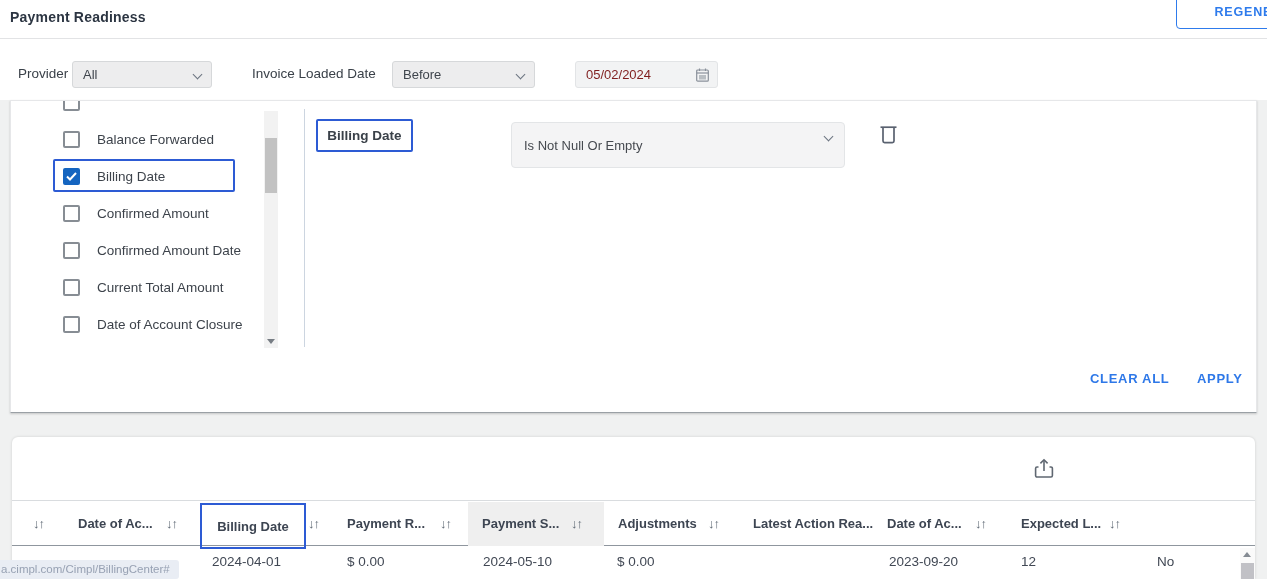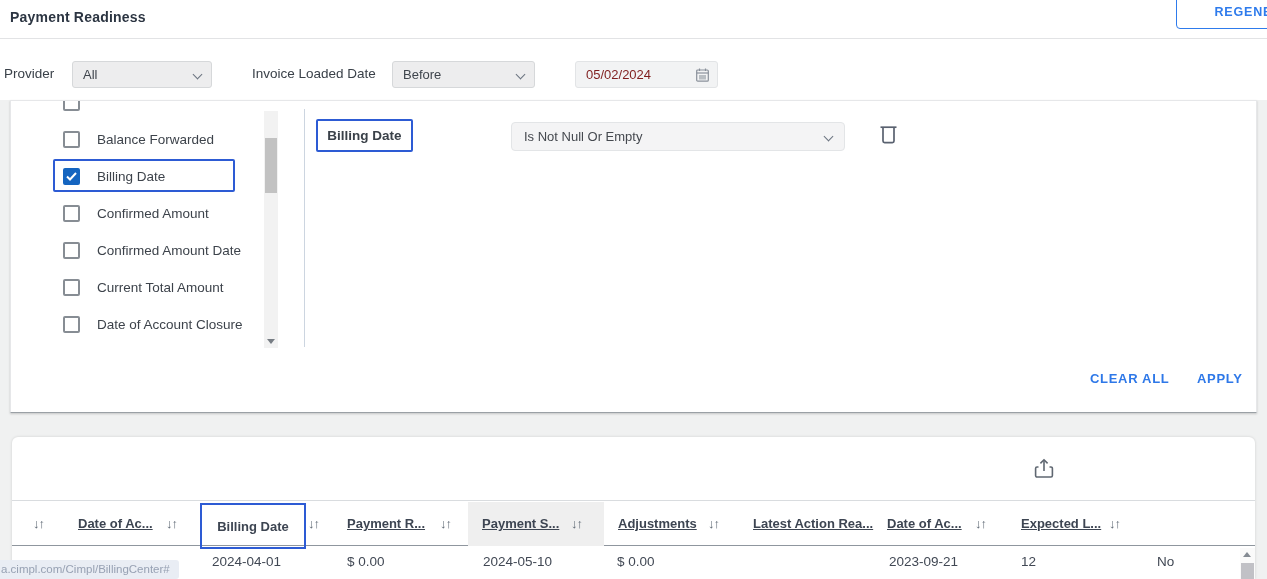--- a/index.html
+++ b/index.html
@@ -26,37 +26,37 @@
   .cbox { width:17px; height:17px; border:2px solid #878d94; border-radius:2px; background:#fff; flex:0 0 auto; }
   .cbox.checked { background:#1565c0; border-color:#1565c0; display:flex; align-items:center; justify-content:center; }
   .fitem .lbl { margin-left:17px; font-size:13.5px; color:#3d434b; white-space:nowrap; }
   .partial-cbox { position:absolute; left:52px; top:-7px; }
   .focus-outline { position:absolute; left:42px; top:58px; width:182px; height:33px; border:2px solid #2d5bd4; border-radius:2px; pointer-events:none; }
   .list-scroll { position:absolute; left:253px; top:10px; width:14px; height:237px; background:#f2f2f2; }
   .list-scroll .thumb { position:absolute; left:1px; top:27px; width:12px; height:55px; background:#c2c2c2; cursor:pointer; }
   .list-scroll .down-arrow { position:absolute; left:3px; bottom:4px; width:0; height:0; border-left:4px solid transparent; border-right:4px solid transparent; border-top:5px solid #777d84; cursor:pointer; }
   .vdivider { position:absolute; left:293px; top:8px; width:1px; height:238px; background:#ccd5e0; }
   .chip { position:absolute; left:305px; top:18px; width:97px; height:33px; border:2px solid #2d5bd4; border-radius:2px; background:#fff; font-size:13.5px; font-weight:600; color:#3a4149; display:flex; align-items:center; justify-content:center; }
-  .op-select { position:absolute; left:500px; top:21px; width:334px; height:29px; background:#f4f4f5; border:1px solid #e3e5e7; border-radius:4px; font-size:13px; color:#45494f; display:flex; align-items:center; padding:0 12px; cursor:pointer; }
+  .op-select { position:absolute; left:500px; top:21px; width:334px; height:46px; background:#f4f4f5; border:1px solid #e3e5e7; border-radius:4px; font-size:13px; color:#45494f; display:flex; align-items:center; padding:0 12px; cursor:pointer; }
   .op-select .chev { position:absolute; right:12px; top:10px; width:7px; height:7px; border-right:1.4px solid #6b7480; border-bottom:1.4px solid #6b7480; transform:rotate(45deg); }
   .trash-btn { position:absolute; left:866px; top:22px; width:22px; height:24px; background:none; border:none; cursor:pointer; }
   .panel-actions { position:absolute; top:268px; left:0; width:100%; height:20px; }
   .txt-btn { position:absolute; font-size:13px; font-weight:700; letter-spacing:.7px; color:#2e78e8; background:none; border:none; cursor:pointer; }
   .clear-all { left:1079px; top:2px; }
   .apply { left:1186px; top:2px; }
 
   
   .tcard { position:absolute; left:12px; top:437px; width:1243px; height:142px; background:#fff; border-radius:6px 6px 0 0; box-shadow:0 0 3px rgba(0,0,0,.14); }
   .export-btn { position:absolute; left:1020px; top:21px; width:24px; height:24px; background:none; border:none; cursor:pointer; }
   .bulk-btn { position:absolute; left:1063px; top:20px; width:166px; height:31px; background:#fff; border:1px solid #2e7bec; border-radius:4px; color:#2e7bec; font-size:12.5px; font-weight:700; letter-spacing:.6px; cursor:pointer; display:flex; align-items:center; justify-content:center; gap:9px; }
   .caret-down { width:0; height:0; border-left:4.5px solid transparent; border-right:4.5px solid transparent; border-top:5.5px solid #2e7bec; }
 
   .thead { position:absolute; left:0; top:63px; width:1243px; height:46px; border-top:1px solid #d9dcdf; border-bottom:1px solid #8f969e; }
   .col-highlight { position:absolute; left:456px; top:1px; width:136px; height:44px; background:#efefef; }
-  .hcell { position:absolute; top:0; height:45px; line-height:45px; font-size:13px; font-weight:600; color:#3d4552; white-space:nowrap; cursor:pointer;text-decoration:underline; }
+  .hcell { position:absolute; top:0; height:45px; line-height:45px; font-size:13px; font-weight:600; color:#3d4552; white-space:nowrap; cursor:pointer; }
   .sort { font-size:13px; font-weight:600; color:#5d6773; letter-spacing:-1px; cursor:pointer; }
   .hsort { position:absolute; top:0; height:45px; line-height:45px; }
   .hfocus-box { position:absolute; left:188px; top:2px; width:106px; height:46px; border:2px solid #2d5bd4; background:transparent; z-index:2; display:flex; align-items:center; justify-content:center; font-size:13px; font-weight:600; color:#3d4552; }
   .h0{left:21px}.h1{left:66px}.s1{left:154px}.s2{left:296px}.h3{left:335px}.s3{left:428px}
   .h4{left:470px}.s4{left:559px}.h5{left:606px}.s5{left:696px}.h6{left:741px}
   .h7{left:875px}.s7{left:963px}.h8{left:1009px}.s8{left:1097px}.h9{left:1145px}
 
   .trow { position:absolute; left:0; top:110px; width:1243px; height:32px; }
   .tcell { position:absolute; top:0; height:32px; line-height:30px; font-size:13.5px; color:#414854; white-space:nowrap; }
   .r2{left:200px}.r3{left:335px}.r4{left:471px}.r5{left:605px}.r7{left:877px}.r8{left:1009px}.r9{left:1145px}
@@ -70,21 +70,21 @@
 </head>
 <body>
 
 <div class="page">
   <div class="gray-bg"></div>
 
   <div class="page-title">Payment Readiness</div>
   <button class="regen-btn">REGENERATE</button>
   <div class="title-divider"></div>
 
-  <span class="flabel" style="left:4px">Provider</span>
+  <span class="flabel" style="left:18px">Provider</span>
   <div class="sel" style="left:72px; width:140px">
     <span>All</span>
     <span class="chev"></span>
   </div>
   <span class="flabel" style="left:252px">Invoice Loaded Date</span>
   <div class="sel" style="left:392px; width:143px">
     <span>Before</span>
     <span class="chev"></span>
   </div>
   <div class="date-box">
@@ -195,21 +195,21 @@
       <span class="hcell h8">Expected L...</span>
       <span class="hsort sort s8">↓↑</span>
 
     </div>
 
     <div class="trow">
       <span class="tcell r2">2024-04-01</span>
       <span class="tcell r3">$ 0.00</span>
       <span class="tcell r4">2024-05-10</span>
       <span class="tcell r5">$ 0.00</span>
-      <span class="tcell r7">2023-09-21</span>
+      <span class="tcell r7">2023-09-20</span>
       <span class="tcell r8">12</span>
       <span class="tcell r9">No</span>
     </div>
 
     <div class="tbl-scroll">
       <div class="up-arrow"></div>
       <div class="thumb"></div>
     </div>
   </div>
 

